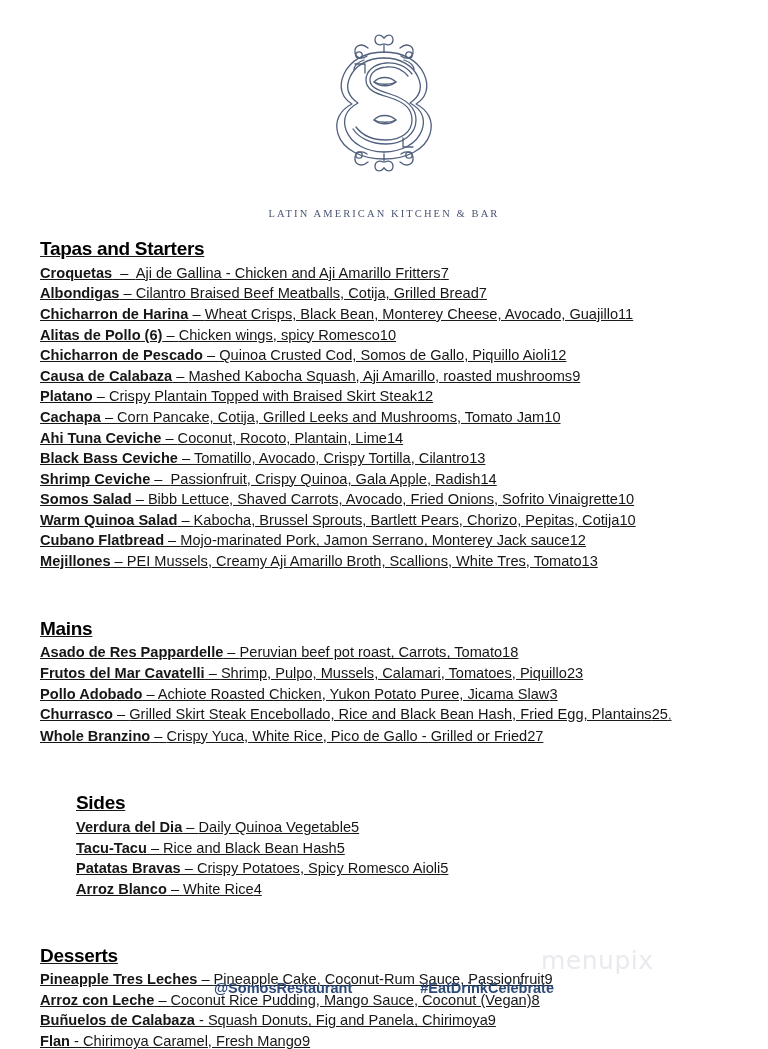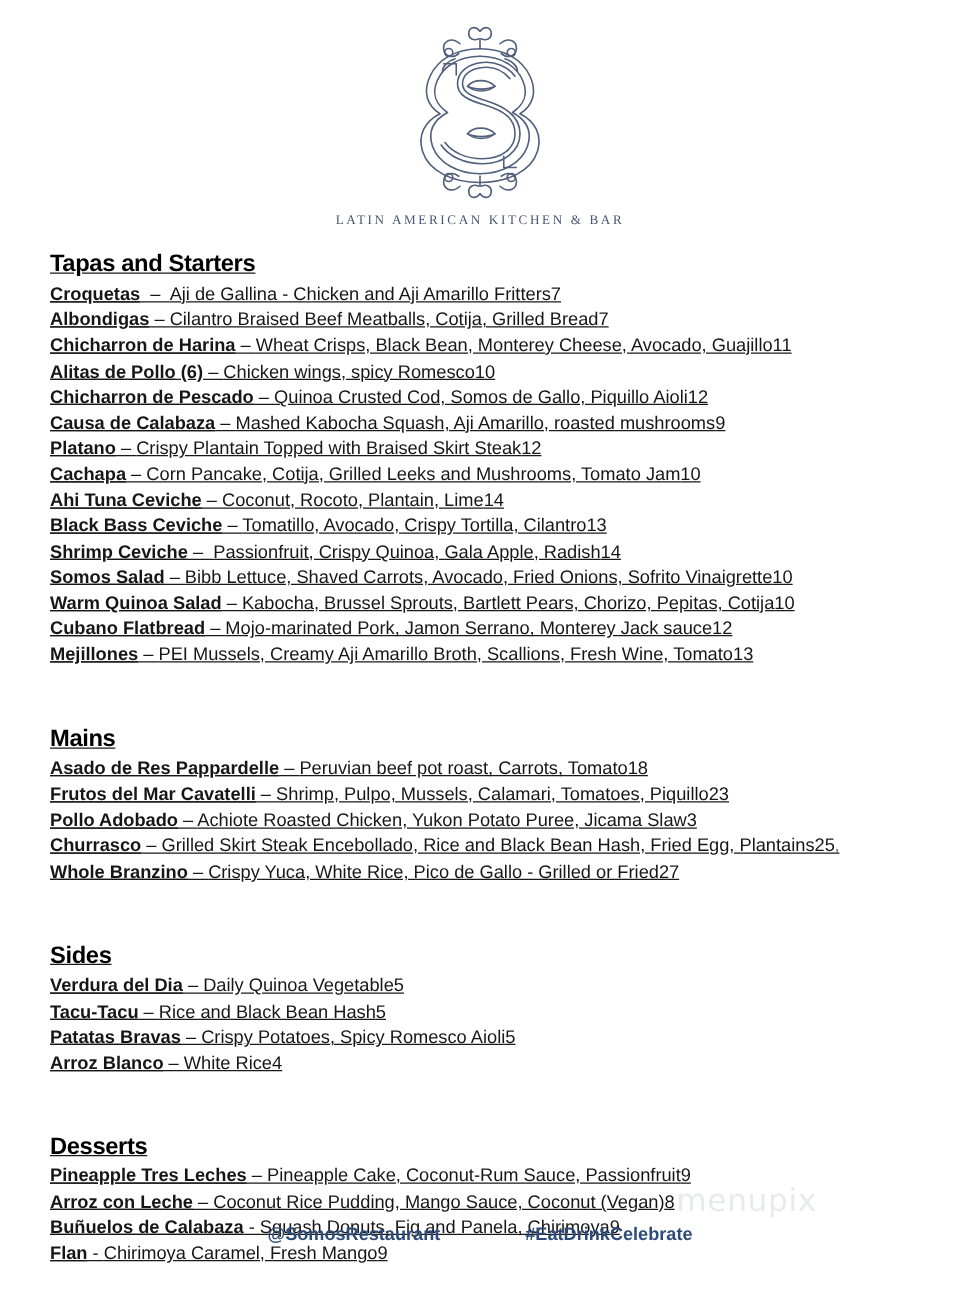--- a/index.html
+++ b/index.html
@@ -12,24 +12,25 @@
     height: 1049px;
     position: relative;
     font-family: "Liberation Sans", sans-serif;
     color: #1a1a1a;
     overflow: hidden;
   }
 
   
   .logo-block {
     width: 100%;
-    padding-top: 15px;
+    padding-top: 28px;
     display: flex;
     flex-direction: column;
     align-items: center;
+    gap: 24px;
   }
   .logo-mark {
     width: 168px;
     height: 150px;
     display: block;
   }
   .logo-tagline {
     margin-top: 6px;
     font-family: "Liberation Serif", serif;
     font-size: 10.5px;
@@ -48,21 +49,21 @@
   }
   .section-title {
     font-size: 19px;
     font-weight: bold;
     letter-spacing: -0.3px;
     color: #000;
     margin: 0 0 2px 0;
     line-height: 1.25;
   }
   .sec-gap-mains   { margin-top: 45px; }
-  .sec-gap-sides   { margin-top: 45px; }
+  .sec-gap-sides   { margin-top: 45px; margin-left: 36px; }
   .sec-gap-desserts{ margin-top: 44px; }
 
   .item {
     font-size: 14.6px;
     line-height: 20.6px;
     white-space: nowrap;
     color: #161616;
   }
   .item-name {
     font-weight: bold;
@@ -174,21 +175,21 @@
       <div class="item"><span class="item-name">Chicharron de Pescado</span><span class="item-qty"></span><span class="item-sep"> – </span><span class="item-desc">Quinoa Crusted Cod, Somos de Gallo, Piquillo Aioli</span><span class="item-price">12</span></div>
       <div class="item"><span class="item-name">Causa de Calabaza</span><span class="item-qty"></span><span class="item-sep"> – </span><span class="item-desc">Mashed Kabocha Squash, Aji Amarillo, roasted mushrooms</span><span class="item-price">9</span></div>
       <div class="item"><span class="item-name">Platano</span><span class="item-qty"></span><span class="item-sep"> – </span><span class="item-desc">Crispy Plantain Topped with Braised Skirt Steak</span><span class="item-price">12</span></div>
       <div class="item"><span class="item-name">Cachapa</span><span class="item-qty"></span><span class="item-sep"> – </span><span class="item-desc">Corn Pancake, Cotija, Grilled Leeks and Mushrooms, Tomato Jam</span><span class="item-price">10</span></div>
       <div class="item"><span class="item-name">Ahi Tuna Ceviche</span><span class="item-qty"></span><span class="item-sep"> – </span><span class="item-desc">Coconut, Rocoto, Plantain, Lime</span><span class="item-price">14</span></div>
       <div class="item"><span class="item-name">Black Bass Ceviche</span><span class="item-qty"></span><span class="item-sep"> – </span><span class="item-desc">Tomatillo, Avocado, Crispy Tortilla, Cilantro</span><span class="item-price">13</span></div>
       <div class="item"><span class="item-name">Shrimp Ceviche</span><span class="item-qty"></span><span class="item-sep"> –  </span><span class="item-desc">Passionfruit, Crispy Quinoa, Gala Apple, Radish</span><span class="item-price">14</span></div>
       <div class="item"><span class="item-name">Somos Salad</span><span class="item-qty"></span><span class="item-sep"> – </span><span class="item-desc">Bibb Lettuce, Shaved Carrots, Avocado, Fried Onions, Sofrito Vinaigrette</span><span class="item-price">10</span></div>
       <div class="item"><span class="item-name">Warm Quinoa Salad</span><span class="item-qty"></span><span class="item-sep"> – </span><span class="item-desc">Kabocha, Brussel Sprouts, Bartlett Pears, Chorizo, Pepitas, Cotija</span><span class="item-price">10</span></div>
       <div class="item"><span class="item-name">Cubano Flatbread</span><span class="item-qty"></span><span class="item-sep"> – </span><span class="item-desc">Mojo-marinated Pork, Jamon Serrano, Monterey Jack sauce</span><span class="item-price">12</span></div>
-      <div class="item"><span class="item-name">Mejillones</span><span class="item-qty"></span><span class="item-sep"> – </span><span class="item-desc">PEI Mussels, Creamy Aji Amarillo Broth, Scallions, Fresh Wine, Tomato</span><span class="item-price">13</span></div>
+      <div class="item"><span class="item-name">Mejillones</span><span class="item-qty"></span><span class="item-sep"> – </span><span class="item-desc">PEI Mussels, Creamy Aji Amarillo Broth, Scallions, White Tres, Tomato</span><span class="item-price">13</span></div>
     </div>
   </div>
 
   <div class="section sec-gap-mains">
     <h2 class="section-title">Mains</h2>
     <div class="section-items">
       <div class="item"><span class="item-name">Asado de Res Pappardelle</span><span class="item-qty"></span><span class="item-sep"> – </span><span class="item-desc">Peruvian beef pot roast, Carrots, Tomato</span><span class="item-price">18</span></div>
       <div class="item"><span class="item-name">Frutos del Mar Cavatelli</span><span class="item-qty"></span><span class="item-sep"> – </span><span class="item-desc">Shrimp, Pulpo, Mussels, Calamari, Tomatoes, Piquillo</span><span class="item-price">23</span></div>
       <div class="item"><span class="item-name">Pollo Adobado</span><span class="item-qty"></span><span class="item-sep"> – </span><span class="item-desc">Achiote Roasted Chicken, Yukon Potato Puree, Jicama Slaw</span><span class="item-price">3</span></div>
       <div class="item"><span class="item-name">Churrasco</span><span class="item-qty"></span><span class="item-sep"> – </span><span class="item-desc">Grilled Skirt Steak Encebollado, Rice and Black Bean Hash, Fried Egg, Plantains</span><span class="item-price">25</span><span class="stray-mark">,</span></div>

